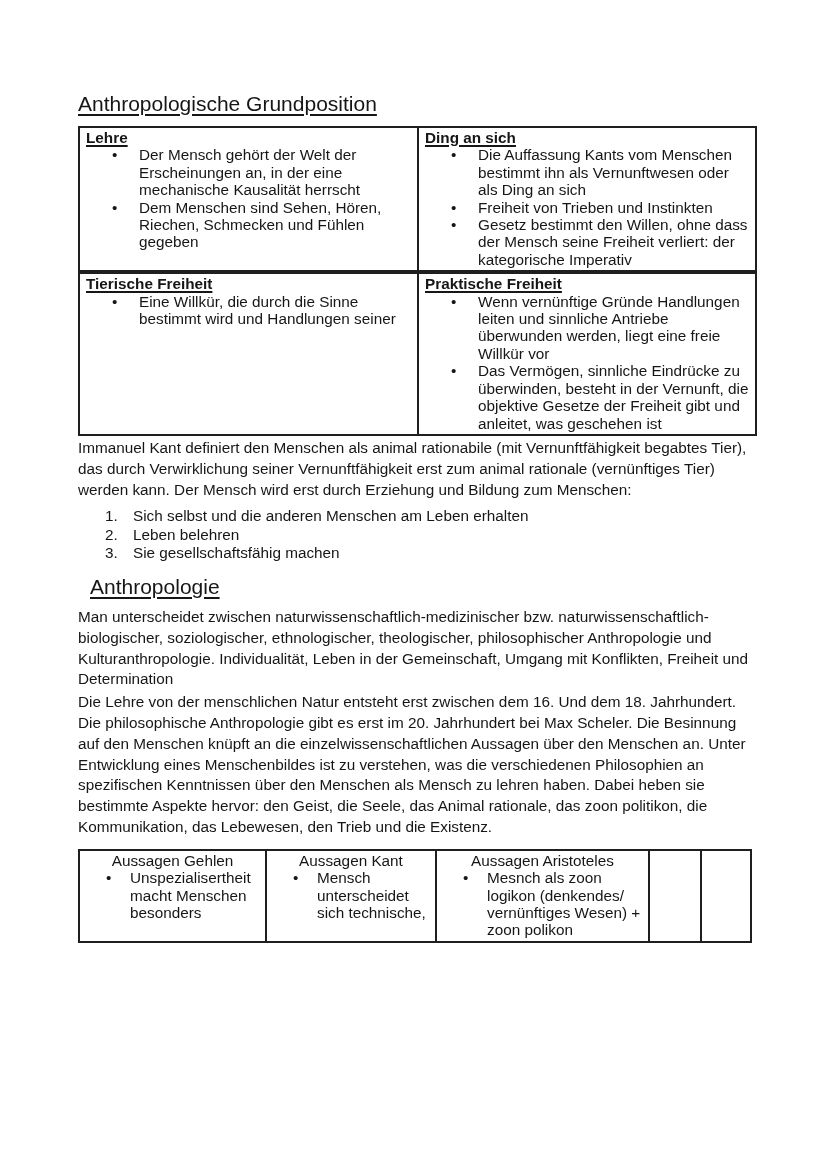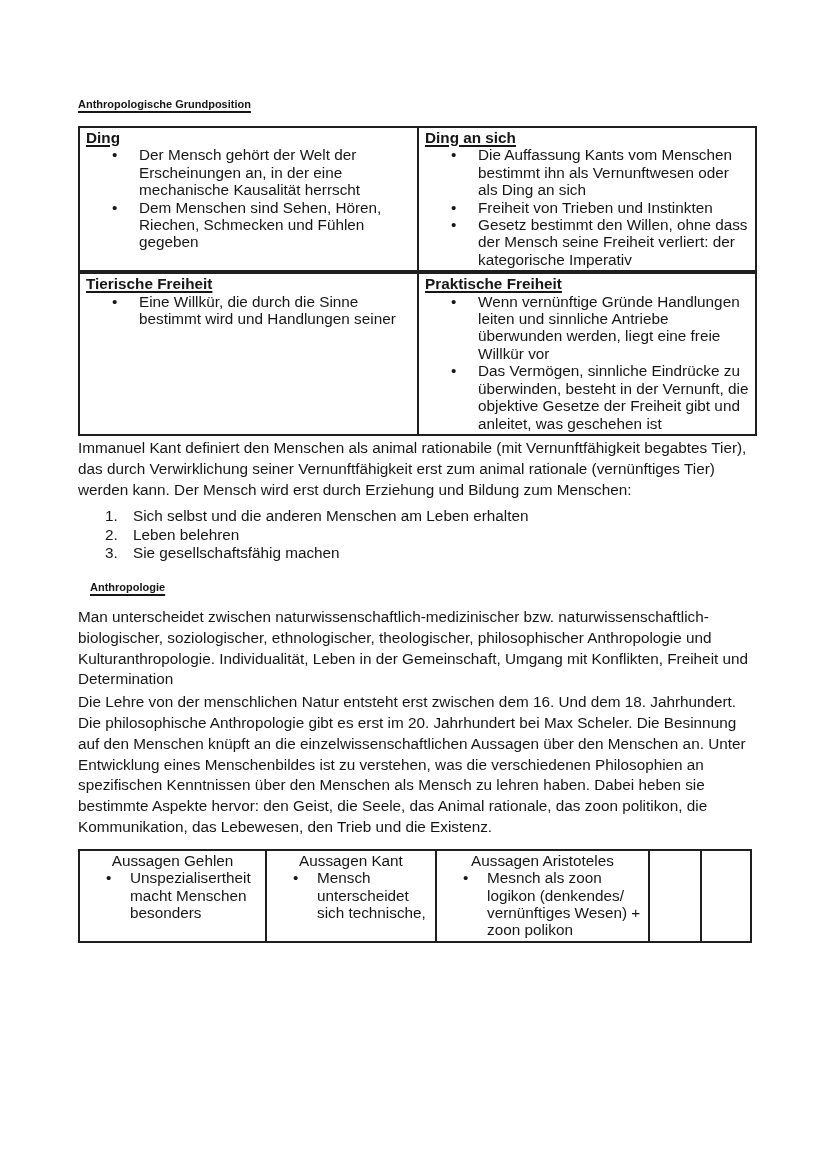--- a/index.html
+++ b/index.html
@@ -20,23 +20,23 @@
     font-size: 30px;
     line-height: 35px;
     font-weight: 700;
     text-align: center;
     margin: 0 0 15px 0;
     text-decoration: underline;
     text-decoration-thickness: 3px;
     text-underline-offset: 4px;
   }
   h2.doc-heading {
-    font-size: 11px;
+    font-size: 21px;
     line-height: 18px;
-    font-weight: 700;
+    font-weight: 400;
     margin: 0 0 13px 0;
     text-decoration: underline;
     text-decoration-thickness: 2px;
     text-underline-offset: 3px;
   }
   h2.tight-bottom { margin-bottom: 8px; }
   h2.freiheit { margin: 2px 0 9px 0; }
   h2.mb11 { margin-bottom: 11px; margin-left: 12px; }
 
   table.tbl {
@@ -107,21 +107,21 @@
 
 
   <table class="tbl tbl-two">
     <colgroup>
         <col style="width:339px">
         <col style="width:338px">
       </colgroup>
     <tbody>
         <tr>
       <td>
-        <div class="cell-head">Ding</div>
+        <div class="cell-head">Lehre</div>
         <ul class="cell-bullets">
               <li>Der Mensch gehört der Welt der Erscheinungen an, in der eine mechanische Kausalität herrscht</li>
               <li>Dem Menschen sind Sehen, Hören, Riechen, Schmecken und Fühlen gegeben</li>
             </ul>
       </td>
       <td>
         <div class="cell-head">Ding an sich</div>
         <ul class="cell-bullets">
               <li>Die Auffassung Kants vom Menschen bestimmt ihn als Vernunftwesen oder als Ding an sich</li>
               <li>Freiheit von Trieben und Instinkten</li>

